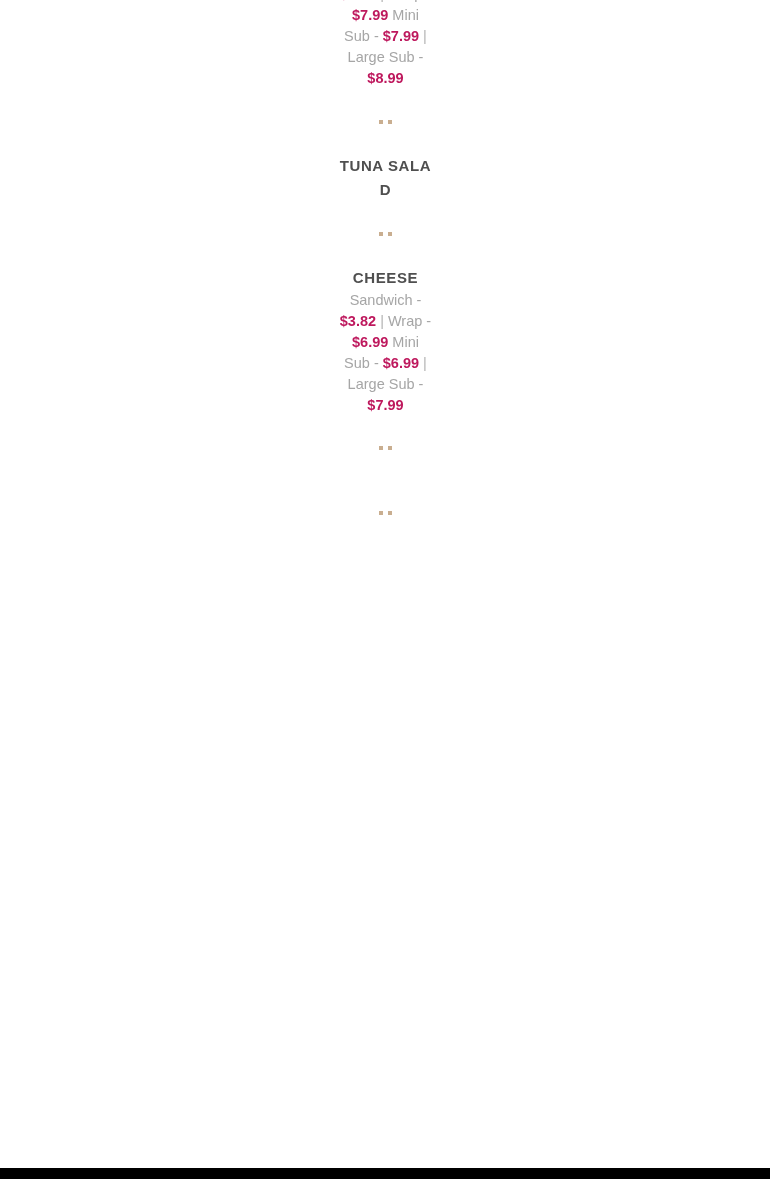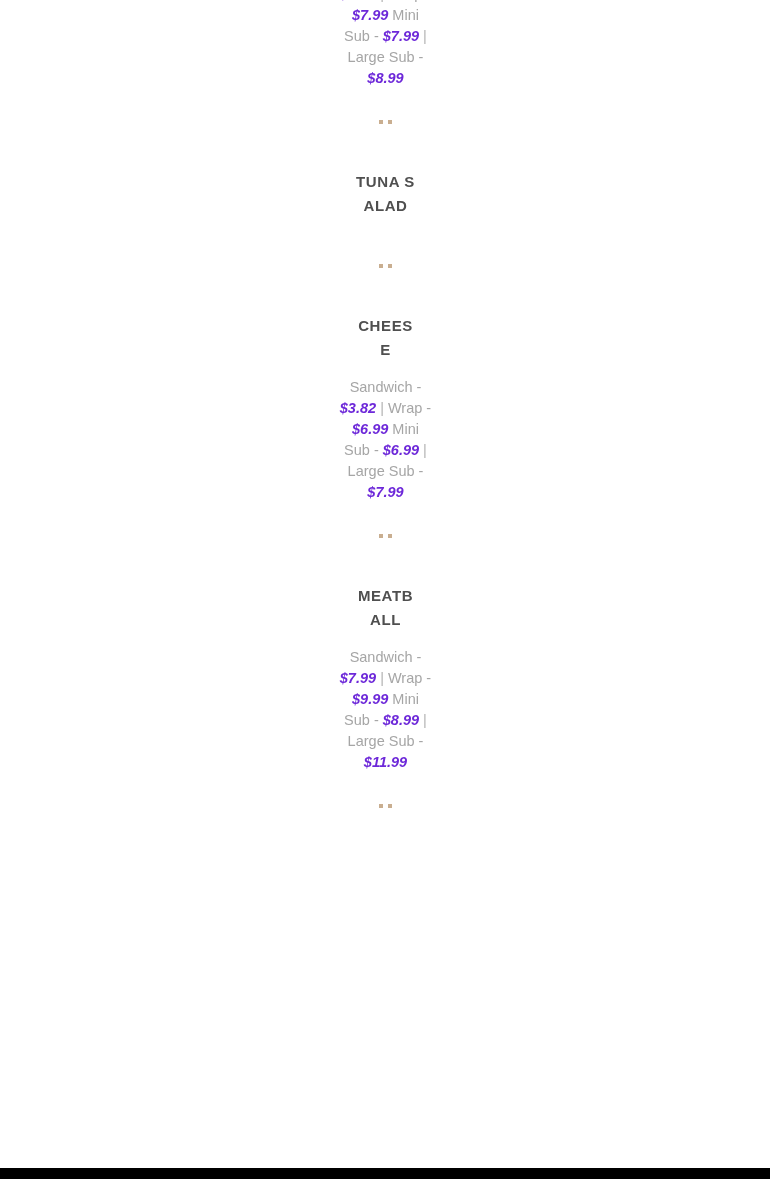--- a/index.html
+++ b/index.html
@@ -28,41 +28,40 @@
   }
 
   .menu-item { width: 100%; }
 
   .item-title {
     font-size: 15px;
     font-weight: 700;
     letter-spacing: 0.6px;
     line-height: 23.5px;
     color: #4f4f4f;
-    margin: 16px;
+    margin: 0;
     word-break: break-all;
     overflow-wrap: break-word;
     text-transform: uppercase;
     text-align: center;
   }
 
   .item-prices {
     font-size: 14.5px;
     line-height: 21px;
     color: #a6a6a6;
     font-weight: 400;
     margin: 0;
     word-spacing: 0px;
   }
 
   .price {
     font-weight: 700;
-    color: #6d28d9;
+    color: #be185d;
     white-space: nowrap;
-    font-style: italic;
   }
 
   .sep { color: #b3b3b3; }
 
   .divider {
     height: 65px;
     display: flex;
     align-items: center;
     justify-content: center;
     gap: 5px;
@@ -109,24 +108,20 @@
   <div class="menu-item">
     <h3 class="item-title">CHEESE</h3>
     <p class="item-prices"><span>Sandwich - </span><span class="price">$3.82</span> <span class="sep">|</span><span> Wrap - </span><span class="price">$6.99</span> <span>Mini Sub - </span><span class="price">$6.99</span> <span class="sep">|</span><span> Large Sub - </span><span class="price">$7.99</span></p>
   </div>
 
   <div class="divider">
     <span class="divider-dot"></span>
     <span class="divider-dot"></span>
   </div>
 
-  <div class="menu-item">
-    <h3 class="item-title">MEATBALL</h3>
-    <p class="item-prices"><span>Sandwich - </span><span class="price">$7.99</span> <span class="sep">|</span><span> Wrap - </span><span class="price">$9.99</span> <span>Mini Sub - </span><span class="price">$8.99</span> <span class="sep">|</span><span> Large Sub - </span><span class="price">$11.99</span></p>
-  </div>
 
   <div class="divider">
     <span class="divider-dot"></span>
     <span class="divider-dot"></span>
   </div>
 
   <div class="menu-item">
   </div>
 
 </div>

